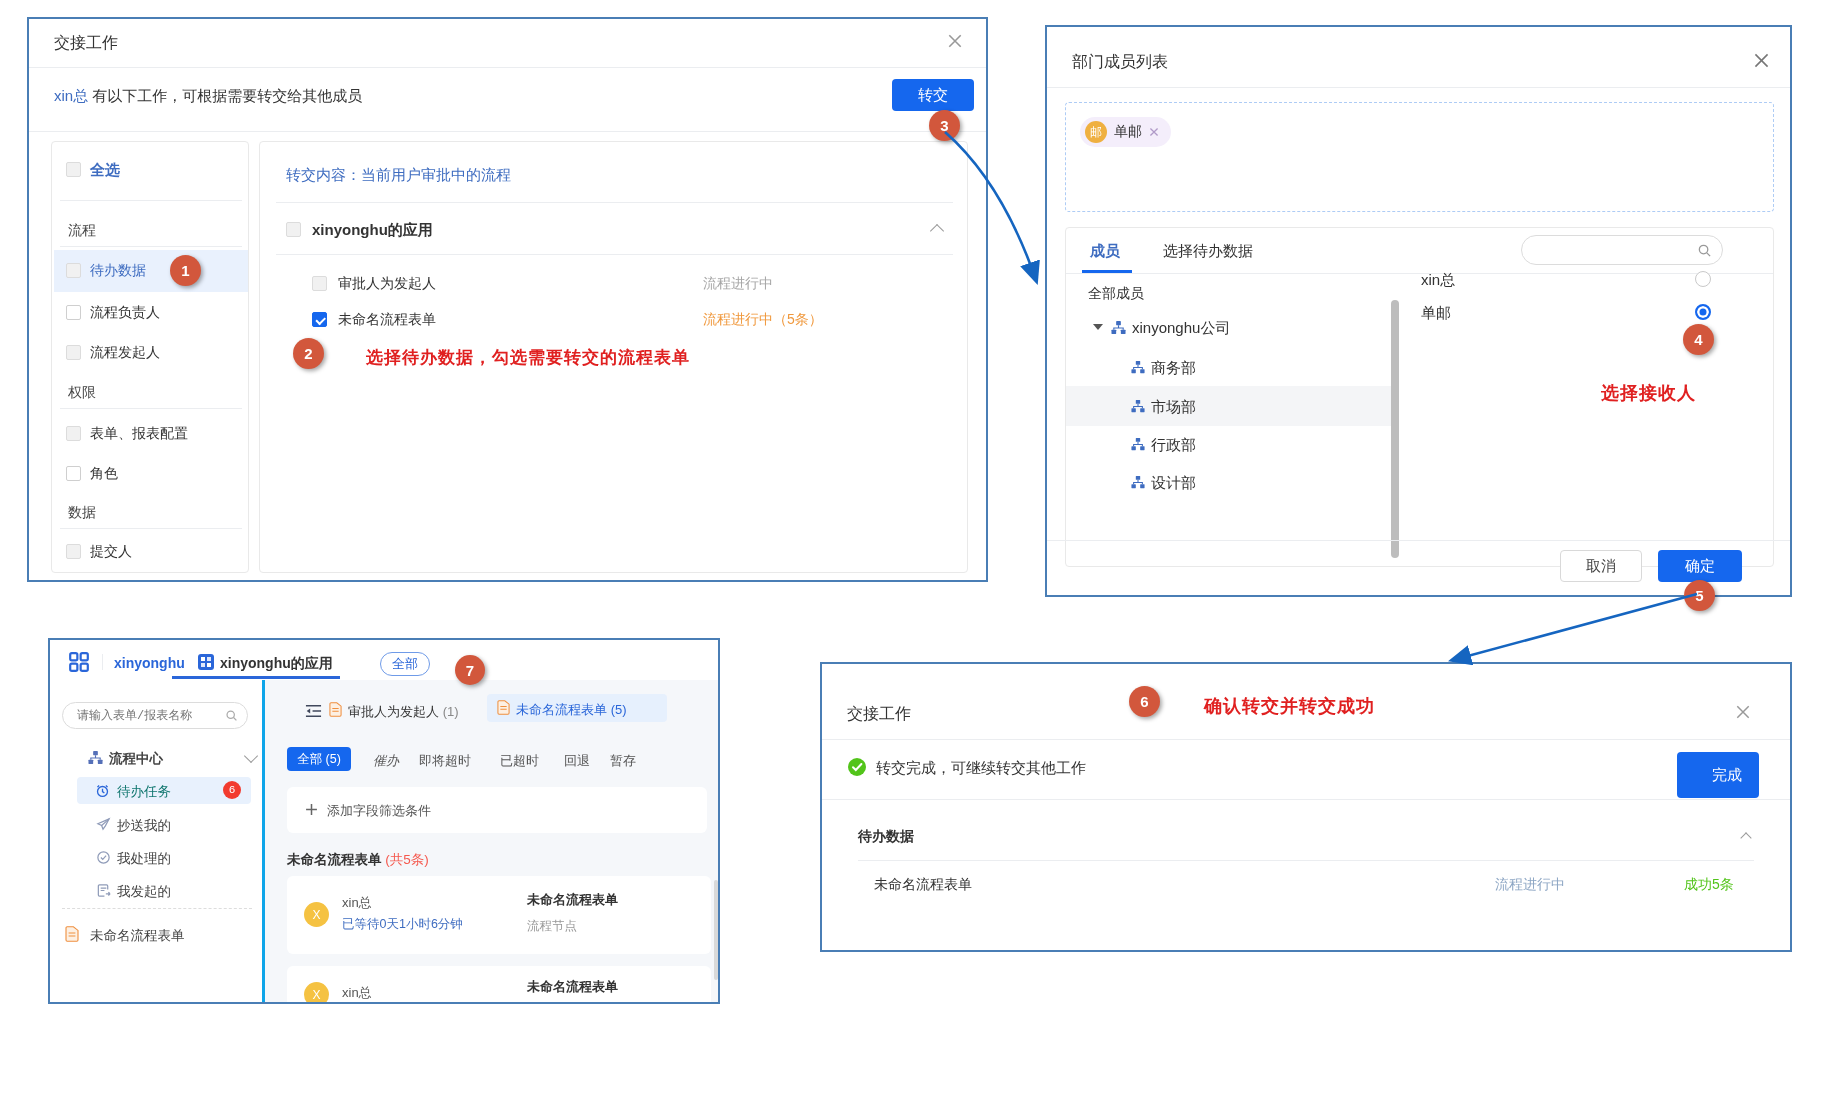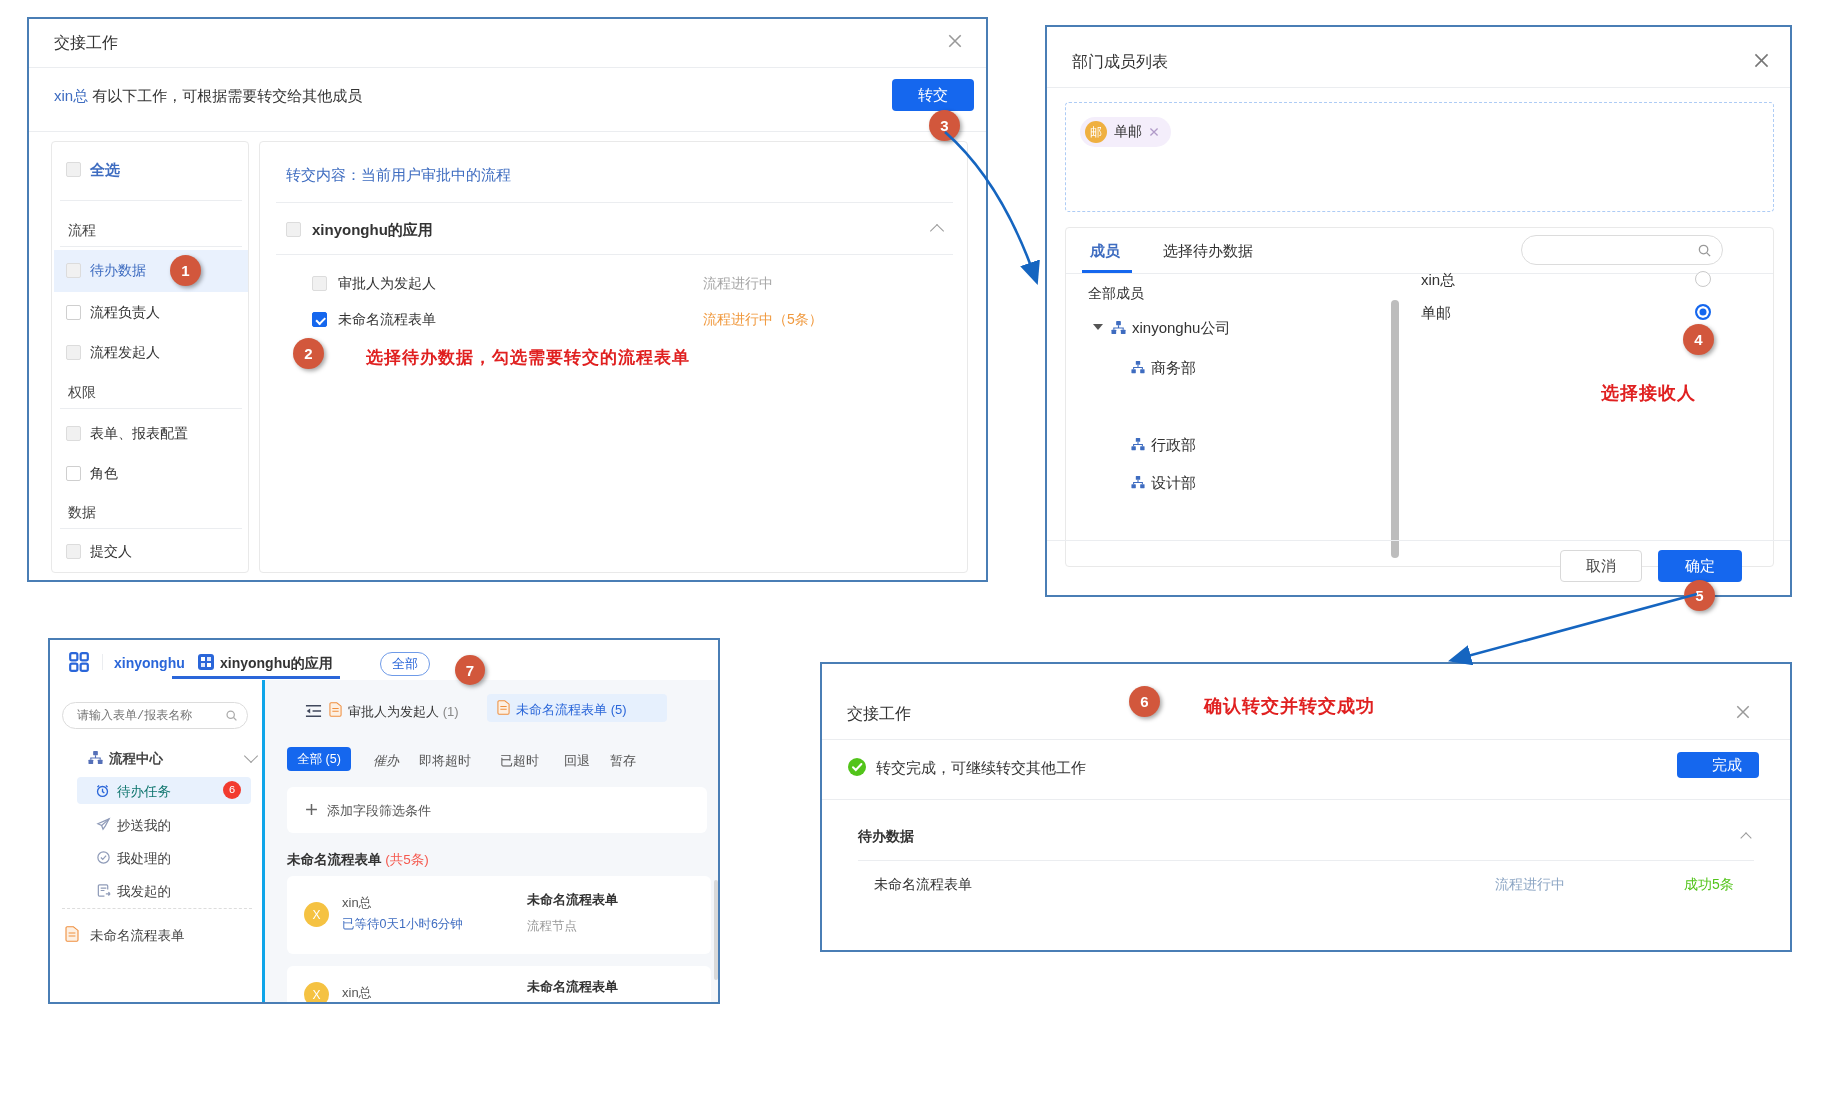--- a/index.html
+++ b/index.html
@@ -181,20 +181,33 @@
                 <rect x="5.5" y="1" width="5" height="4.5" rx="0.5"></rect>
                 <rect x="0.5" y="10.5" width="5" height="4.5" rx="0.5"></rect>
                 <rect x="10.5" y="10.5" width="5" height="4.5" rx="0.5"></rect>
               </g>
               <path d="M8 5.5V8.5M3 10.5V8.5H13V10.5" stroke="#3e6cc0" fill="none" stroke-width="1.2"></path>
             </svg>
         </span>
         <span style="position:absolute;left:85px;top:9px;font-size:15px;color:#333;">商务部</span>
       </div>
 
+      <div class="abs" style="left:0;top:158px;width:325px;height:40px;background:#f4f5f7;cursor:pointer;">
+        <span style="position:absolute;left:65px;top:13px;">
+          <svg width="14" height="14" viewBox="0 0 16 16">
+              <g fill="#3e6cc0">
+                <rect x="5.5" y="1" width="5" height="4.5" rx="0.5"></rect>
+                <rect x="0.5" y="10.5" width="5" height="4.5" rx="0.5"></rect>
+                <rect x="10.5" y="10.5" width="5" height="4.5" rx="0.5"></rect>
+              </g>
+              <path d="M8 5.5V8.5M3 10.5V8.5H13V10.5" stroke="#3e6cc0" fill="none" stroke-width="1.2"></path>
+            </svg>
+        </span>
+        <span style="position:absolute;left:85px;top:12px;font-size:15px;color:#333;">市场部</span>
+      </div>
 
       <div class="abs" style="left:0;top:198px;width:325px;height:36px;cursor:pointer;">
         <span style="position:absolute;left:65px;top:11px;">
           <svg width="14" height="14" viewBox="0 0 16 16">
               <g fill="#3e6cc0">
                 <rect x="5.5" y="1" width="5" height="4.5" rx="0.5"></rect>
                 <rect x="0.5" y="10.5" width="5" height="4.5" rx="0.5"></rect>
                 <rect x="10.5" y="10.5" width="5" height="4.5" rx="0.5"></rect>
               </g>
               <path d="M8 5.5V8.5M3 10.5V8.5H13V10.5" stroke="#3e6cc0" fill="none" stroke-width="1.2"></path>
@@ -419,21 +432,21 @@
     </div>
     <div class="divider" style="left:0;top:75px;width:968px;"></div>
 
     <span style="position:absolute;left:25px;top:93px;">
       <svg width="20" height="20" viewBox="0 0 20 20">
           <circle cx="10" cy="10" r="9" fill="#52c41a"></circle>
           <path d="M6 10.2l2.8 2.8L14.4 7" stroke="#fff" stroke-width="2" fill="none" stroke-linecap="round"></path>
         </svg>
     </span>
     <div class="abs" style="left:54px;top:95px;font-size:15px;">转交完成，可继续转交其他工作</div>
-    <button class="btn-primary" style="left:855px;top:88px;width:82px;height:26px;padding-left:24px;">完成</button>
+    <button class="btn-primary" style="left:855px;top:88px;width:82px;height:46px;padding-left:24px;">完成</button>
     <div class="divider" style="left:0;top:135px;width:968px;"></div>
 
     <div class="abs" style="left:36px;top:164px;font-size:14px;color:#333;font-weight:bold;">待办数据</div>
     <span class="abs chev-up" style="left:920px;top:170px;width:7px;height:7px;"></span>
     <div class="divider" style="left:36px;top:196px;width:896px;"></div>
 
     <div class="abs" style="left:36px;top:208px;width:896px;height:30px;">
       <span style="position:absolute;left:16px;top:4px;font-size:14px;color:#333;">未命名流程表单</span>
       <span style="position:absolute;left:637px;top:4px;font-size:14px;color:#8da6c4;">流程进行中</span>
       <span style="position:absolute;left:826px;top:4px;font-size:14px;color:#52c41a;">成功5条</span>

